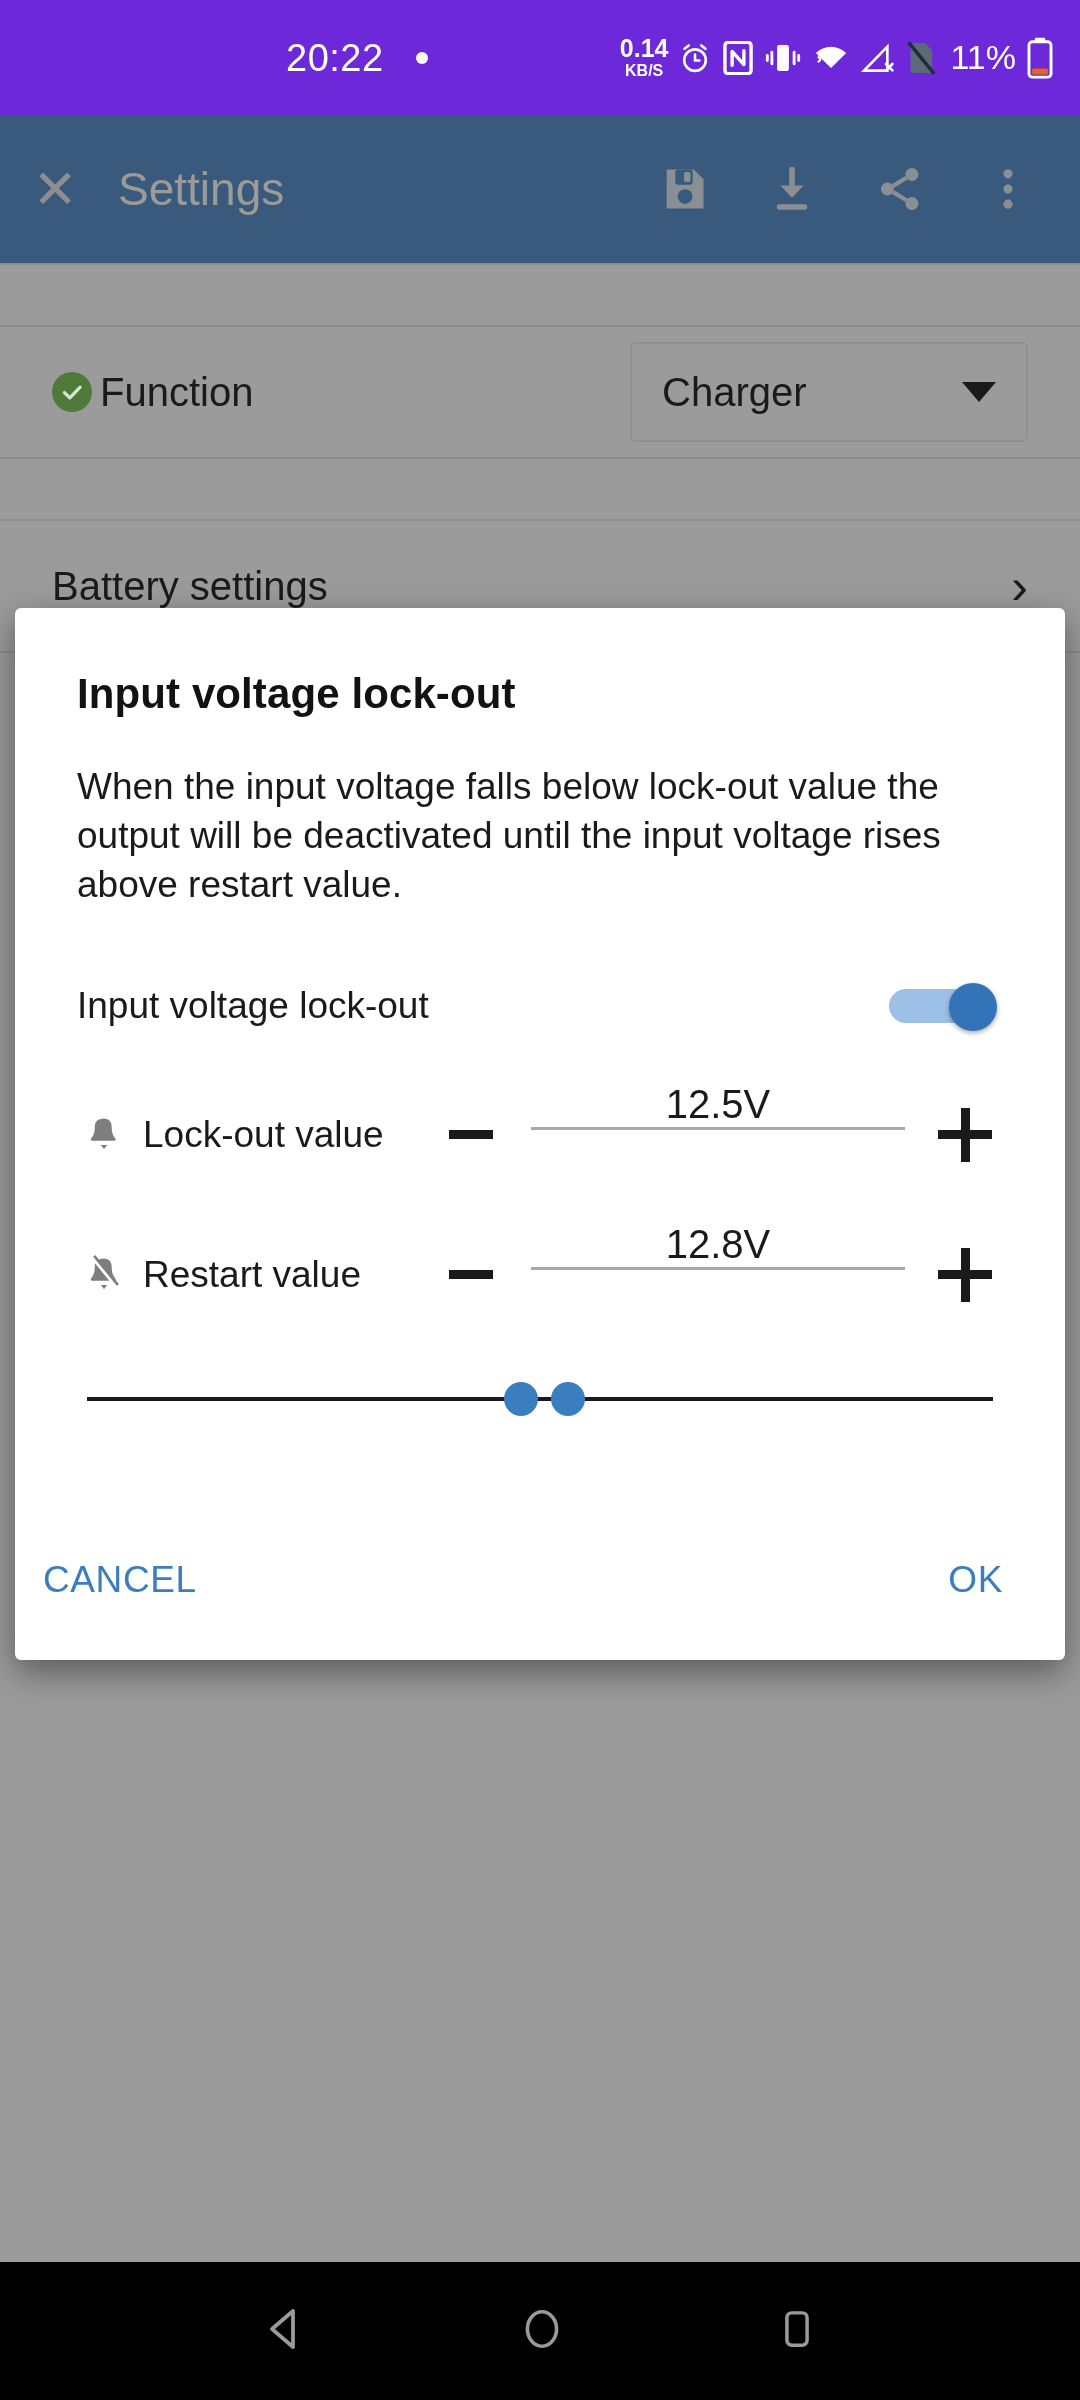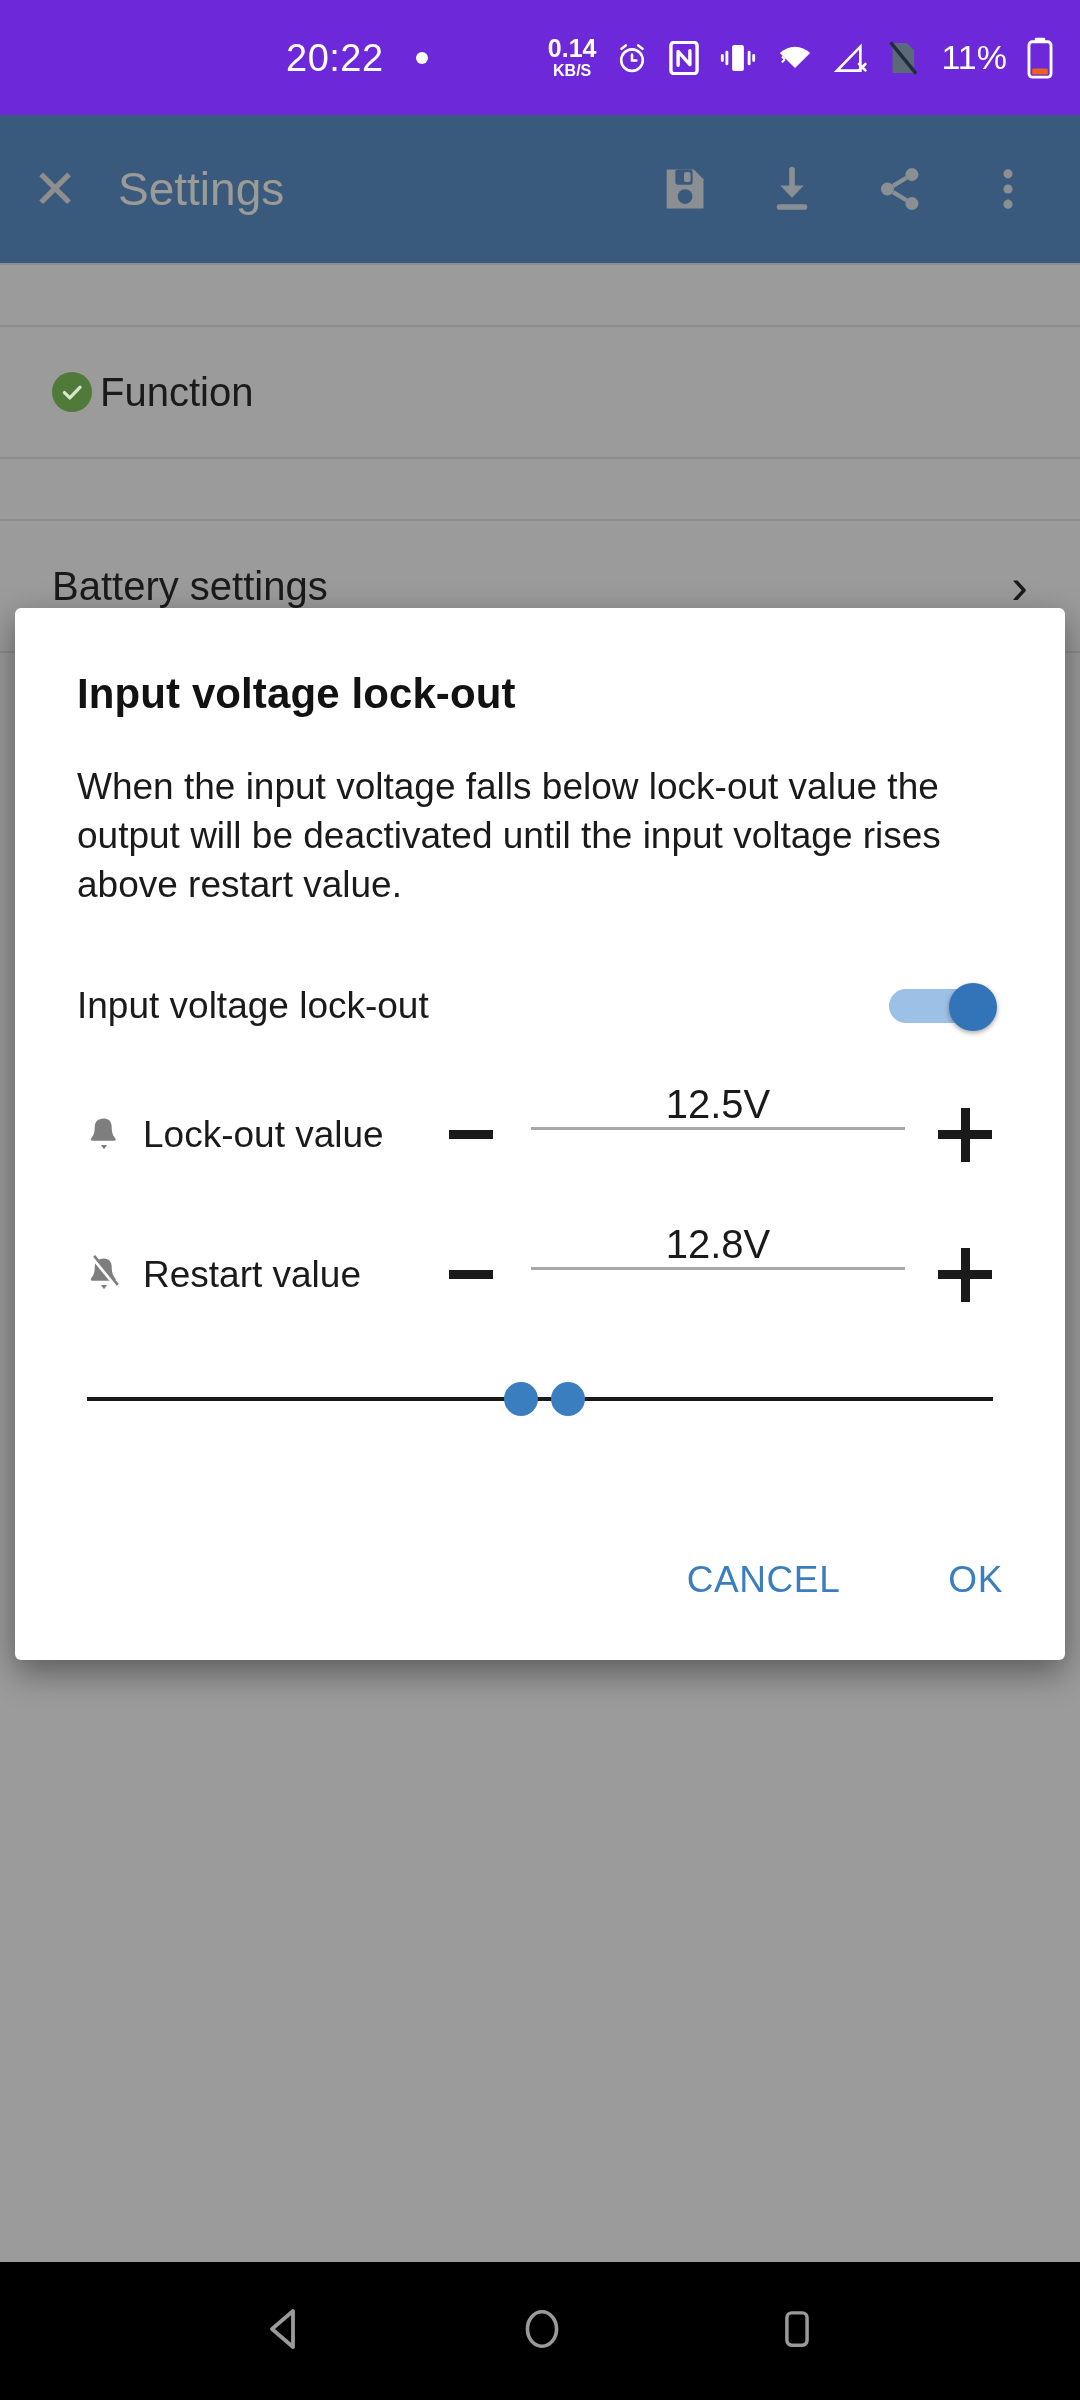--- a/index.html
+++ b/index.html
@@ -19,21 +19,21 @@
     padding:0 26px 0 0; color:#fff;
   }
   .sb-clock{
     font-size:38px; font-weight:400; letter-spacing:.5px;
     position:absolute; left:286px; top:50%; transform:translateY(-50%);
   }
   .sb-dot{
     position:absolute; left:416px; top:50%; transform:translateY(-50%);
     width:12px; height:12px; border-radius:50%; background:#fff;
   }
-  .sb-right{ display:flex; align-items:center; gap:19px; height:100%;margin-left:8px; }
+  .sb-right{ display:flex; align-items:center; gap:10px; height:100%;margin-left:8px; }
   .sb-rate{ display:flex; flex-direction:column; align-items:center; line-height:1; }
   .sb-rate .n{ font-size:25px; font-weight:700; }
   .sb-rate .u{ font-size:16px; font-weight:700; margin-top:2px; }
   .sb-ico{ display:flex; align-items:center; justify-content:center; }
   .sb-batt-pct{ font-size:34px; font-weight:400; margin-left:4px; }
 
   
   .appbar{
     position:absolute; left:0; top:115px; width:1080px; height:148px;
     background:#3a5a7d; display:flex; align-items:center;
@@ -126,21 +126,21 @@
 
   .slider-wrap{ height:130px; display:flex; align-items:center; position:relative; padding:0 10px; }
   .slider-track{ position:absolute; left:10px; right:10px; height:4px; background:#1a1a1a; }
   .slider-thumb{
     position:absolute; width:34px; height:34px; border-radius:50%;
     background:#3b7ec0; top:50%; transform:translate(-50%,-50%);
   }
 
   .dlg-actions{
     position:absolute; left:0; right:0; bottom:0; height:160px;
-    display:flex; align-items:center; justify-content:flex-end;
+    display:flex; align-items:center; justify-content:space-between;
     padding-right:62px; gap:4px;
   }
   .dlg-actions .btn{
     font-size:37px; color:#3b7ec0; font-weight:500; letter-spacing:.6px;
     padding:22px 28px;
   }
   .dlg-actions .btn.ok{ margin-left:48px; padding-right:0; }
 
   
   .navbar{
@@ -260,20 +260,24 @@
   <div class="divider"></div>
 
   <div class="row">
     <span class="check">
       <svg width="26" height="26" viewBox="0 0 24 24">
           <path d="M5 12.5 10 17.5 19.5 7.5" fill="none" stroke="#d8e6d0" stroke-width="3" stroke-linecap="round" stroke-linejoin="round"></path>
         </svg>
     </span>
     <span class="label">Function</span>
     <span class="spacer"></span>
+    <span class="dd">
+      <span class="v">Charger</span>
+      <span class="caret"></span>
+    </span>
   </div>
 
   <div class="divider"></div>
   <div class="rowgap"></div>
   <div class="divider"></div>
 
   <div class="row">
     <span class="label">Battery settings</span>
     <span class="spacer"></span>
     <span class="chev">›</span>

